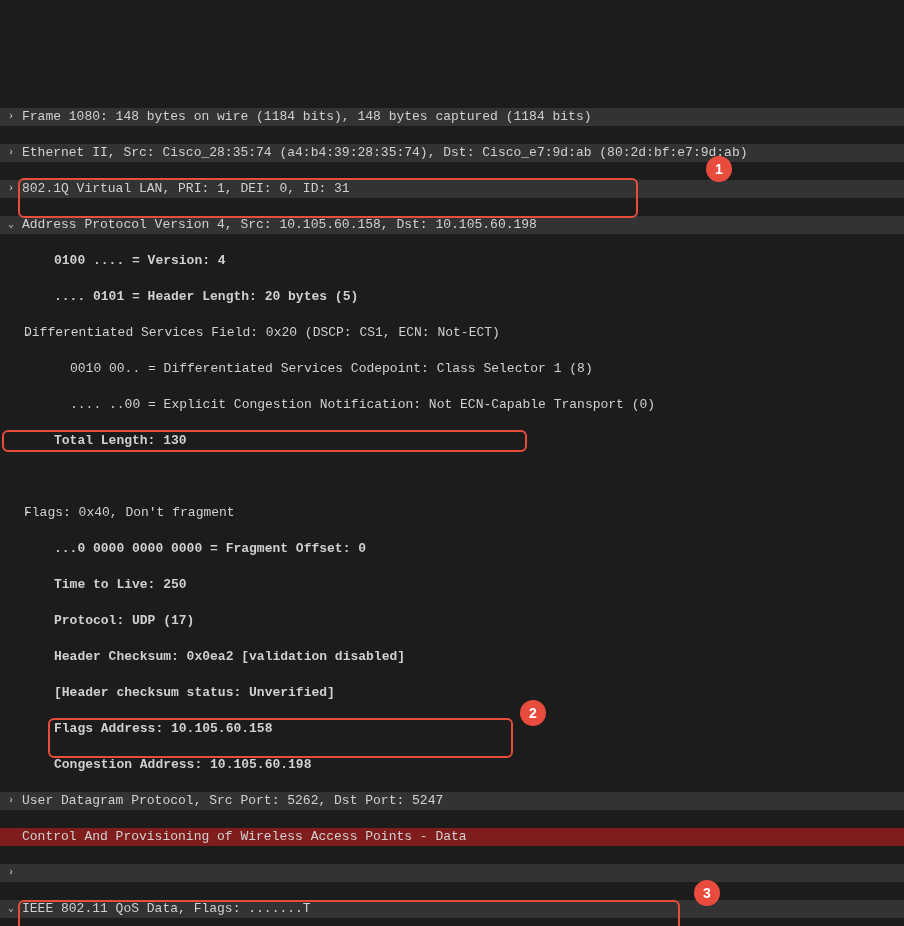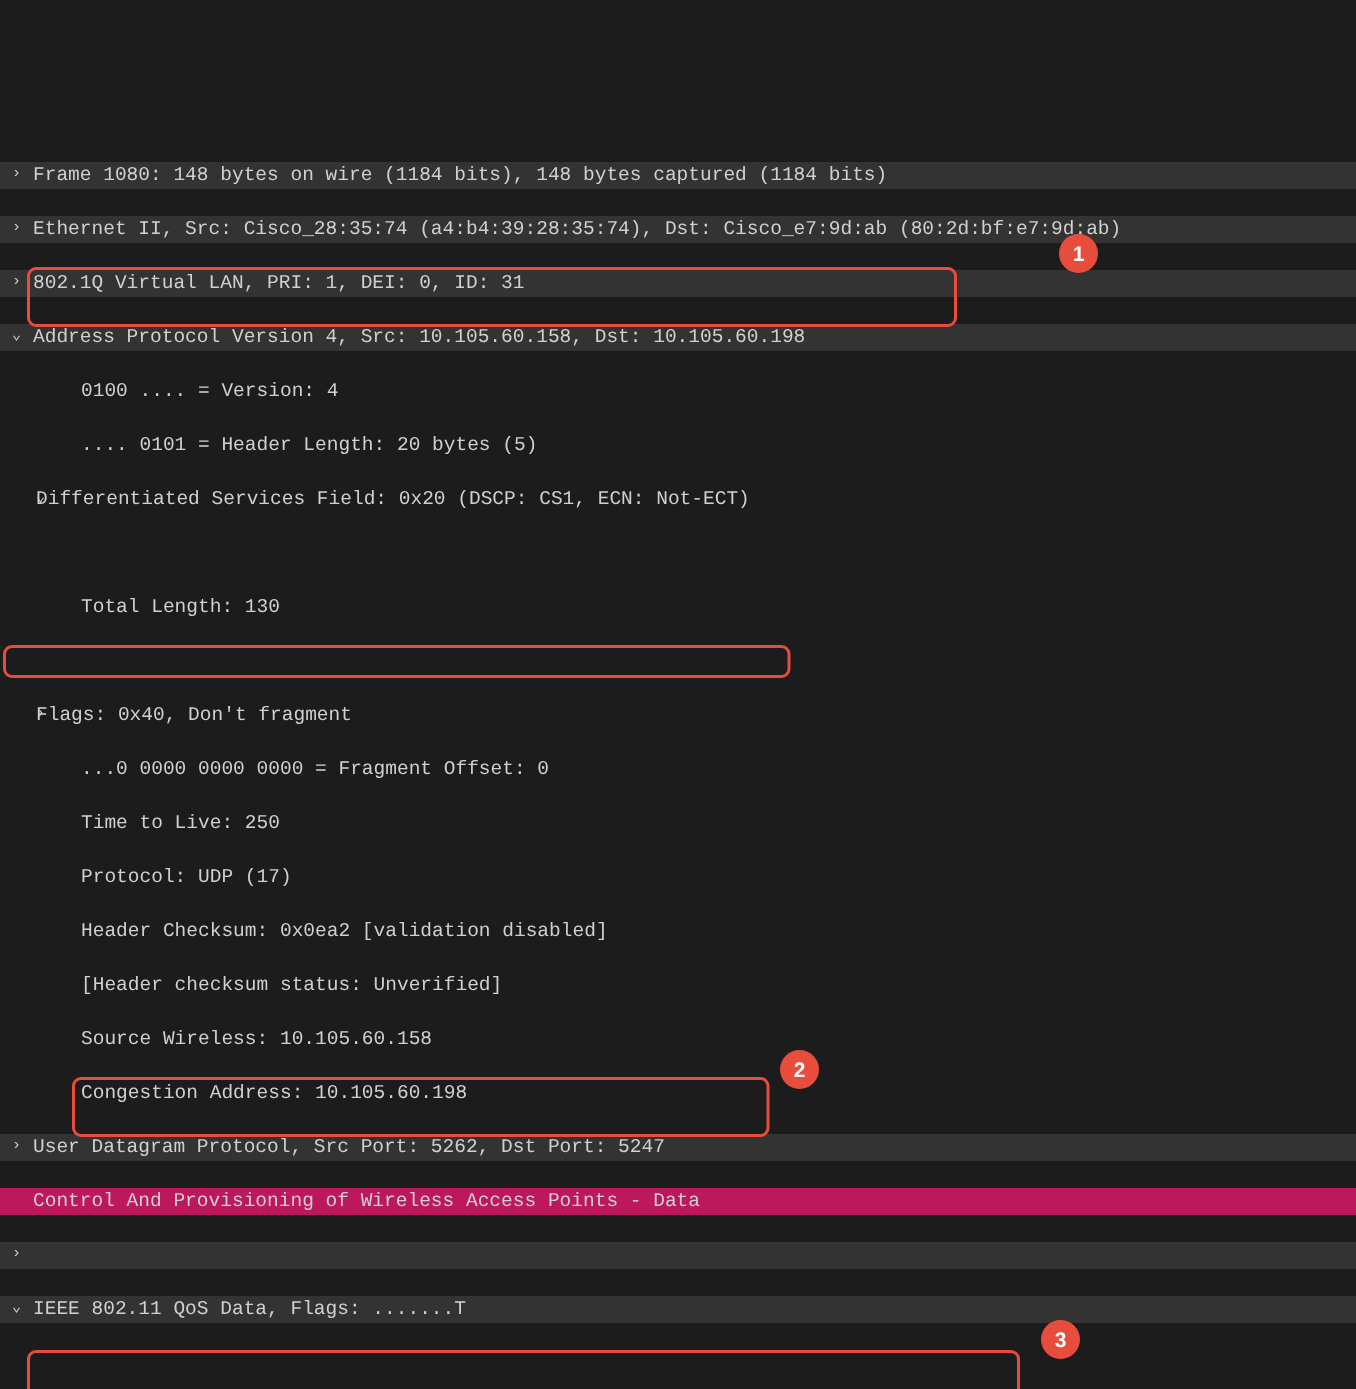--- a/index.html
+++ b/index.html
@@ -15,34 +15,34 @@
     width: 904px;
   }
   .row {
     display: flex;
     align-items: center;
     height: 18px;
     padding-left: 4px;
     position: relative;
   }
   .row.top { background: #333333; }
-  .row.section { background: #be185d; }
+  .row.section { background: #7f1d1d; }
   .toggle {
     width: 14px;
     text-align: center;
     color: #d0d0d0;
     display: inline-block;
     user-select: none;
     font-size: 10px;
     position: relative;
     top: 0px;
   }
   .indent0 { padding-left: 4px; }
   .indent1 { padding-left: 20px; }
-  .indent2 { padding-left: 36px; }
+  .indent2 { padding-left: 36px; font-weight: bold; }
   .indent3 { padding-left: 52px; }
   .txt { white-space: pre; }
   .box-red {
     position: absolute;
     border: 2px solid #e74c3c;
     border-radius: 6px;
     pointer-events: none;
     z-index: 5;
   }
   .callout {
@@ -69,30 +69,31 @@
 
 <div id="container">
 
 <div class="row top"><span class="toggle">›</span><span class="indent0 txt">Frame 1080: 148 bytes on wire (1184 bits), 148 bytes captured (1184 bits)</span></div>
 <div class="row top"><span class="toggle">›</span><span class="indent0 txt">Ethernet II, Src: Cisco_28:35:74 (a4:b4:39:28:35:74), Dst: Cisco_e7:9d:ab (80:2d:bf:e7:9d:ab)</span></div>
 <div class="row top"><span class="toggle">›</span><span class="indent0 txt">802.1Q Virtual LAN, PRI: 1, DEI: 0, ID: 31</span></div>
 <div class="row top"><span class="toggle">⌄</span><span class="indent0 txt">Address Protocol Version 4, Src: 10.105.60.158, Dst: 10.105.60.198</span></div>
 <div class="row"><span class="toggle"> </span><span class="indent2 txt">0100 .... = Version: 4</span></div>
 <div class="row"><span class="toggle"> </span><span class="indent2 txt">.... 0101 = Header Length: 20 bytes (5)</span></div>
 <div class="row"><span class="toggle indent1">⌄</span><span class="txt">Differentiated Services Field: 0x20 (DSCP: CS1, ECN: Not-ECT)</span></div>
-<div class="row"><span class="toggle"> </span></div>
+<div class="row"><span class="toggle"> </span><span class="indent3 txt">0010 00.. = Differentiated Services Codepoint: Class Selector 1 (8)</span></div>
+<div class="row"><span class="toggle"> </span><span class="indent3 txt">.... ..00 = Explicit Congestion Notification: Not ECN-Capable Transport (0)</span></div>
 <div class="row"><span class="toggle"> </span><span class="indent2 txt">Total Length: 130</span></div>
 <div class="row"><span class="toggle"> </span></div>
 <div class="row"><span class="toggle indent1">›</span><span class="txt">Flags: 0x40, Don't fragment</span></div>
 <div class="row"><span class="toggle"> </span><span class="indent2 txt">...0 0000 0000 0000 = Fragment Offset: 0</span></div>
 <div class="row"><span class="toggle"> </span><span class="indent2 txt">Time to Live: 250</span></div>
 <div class="row"><span class="toggle"> </span><span class="indent2 txt">Protocol: UDP (17)</span></div>
 <div class="row"><span class="toggle"> </span><span class="indent2 txt">Header Checksum: 0x0ea2 [validation disabled]</span></div>
 <div class="row"><span class="toggle"> </span><span class="indent2 txt">[Header checksum status: Unverified]</span></div>
-<div class="row"><span class="toggle"> </span><span class="indent2 txt">Source Wireless: 10.105.60.158</span></div>
+<div class="row"><span class="toggle"> </span><span class="indent2 txt">Flags Address: 10.105.60.158</span></div>
 <div class="row"><span class="toggle"> </span><span class="indent2 txt">Congestion Address: 10.105.60.198</span></div>
 <div class="row top"><span class="toggle">›</span><span class="indent0 txt">User Datagram Protocol, Src Port: 5262, Dst Port: 5247</span></div>
 <div class="row section"><span class="toggle"> </span><span class="indent0 txt">Control And Provisioning of Wireless Access Points - Data</span></div>
 <div class="row top"><span class="toggle">›</span></div>
 <div class="row top"><span class="toggle">⌄</span><span class="indent0 txt">IEEE 802.11 QoS Data, Flags: .......T</span></div>
 
 
 
 
 

